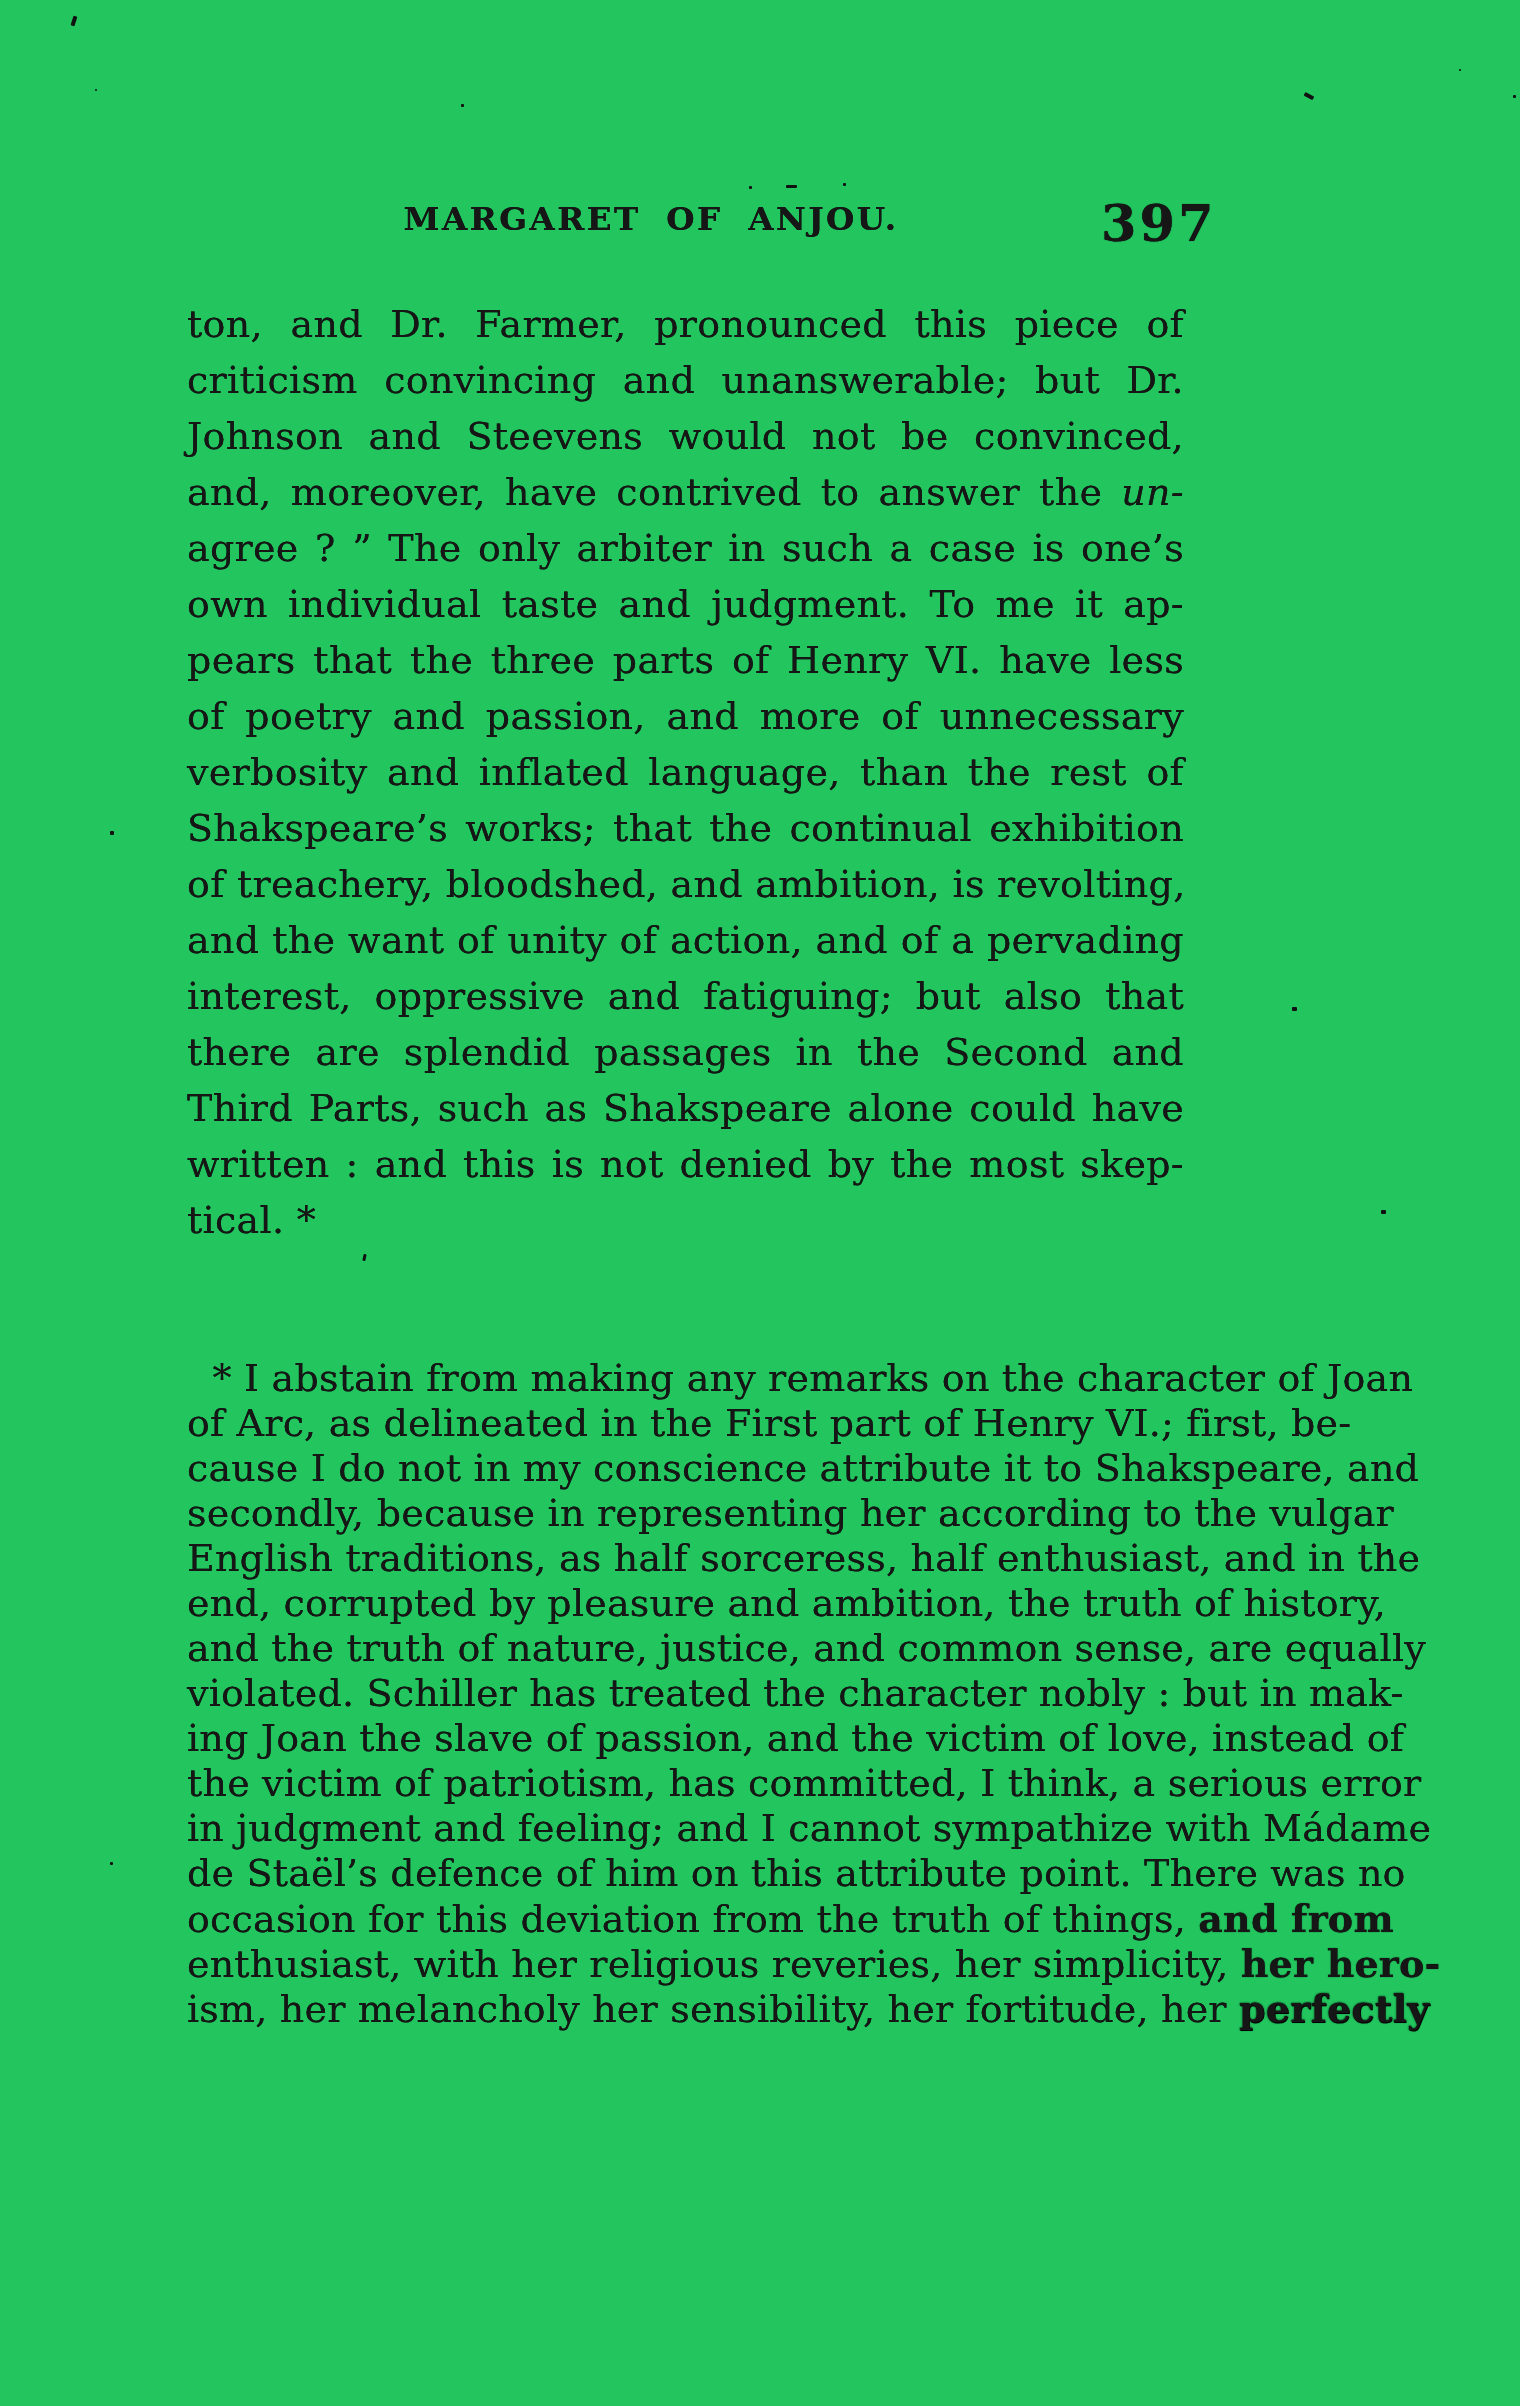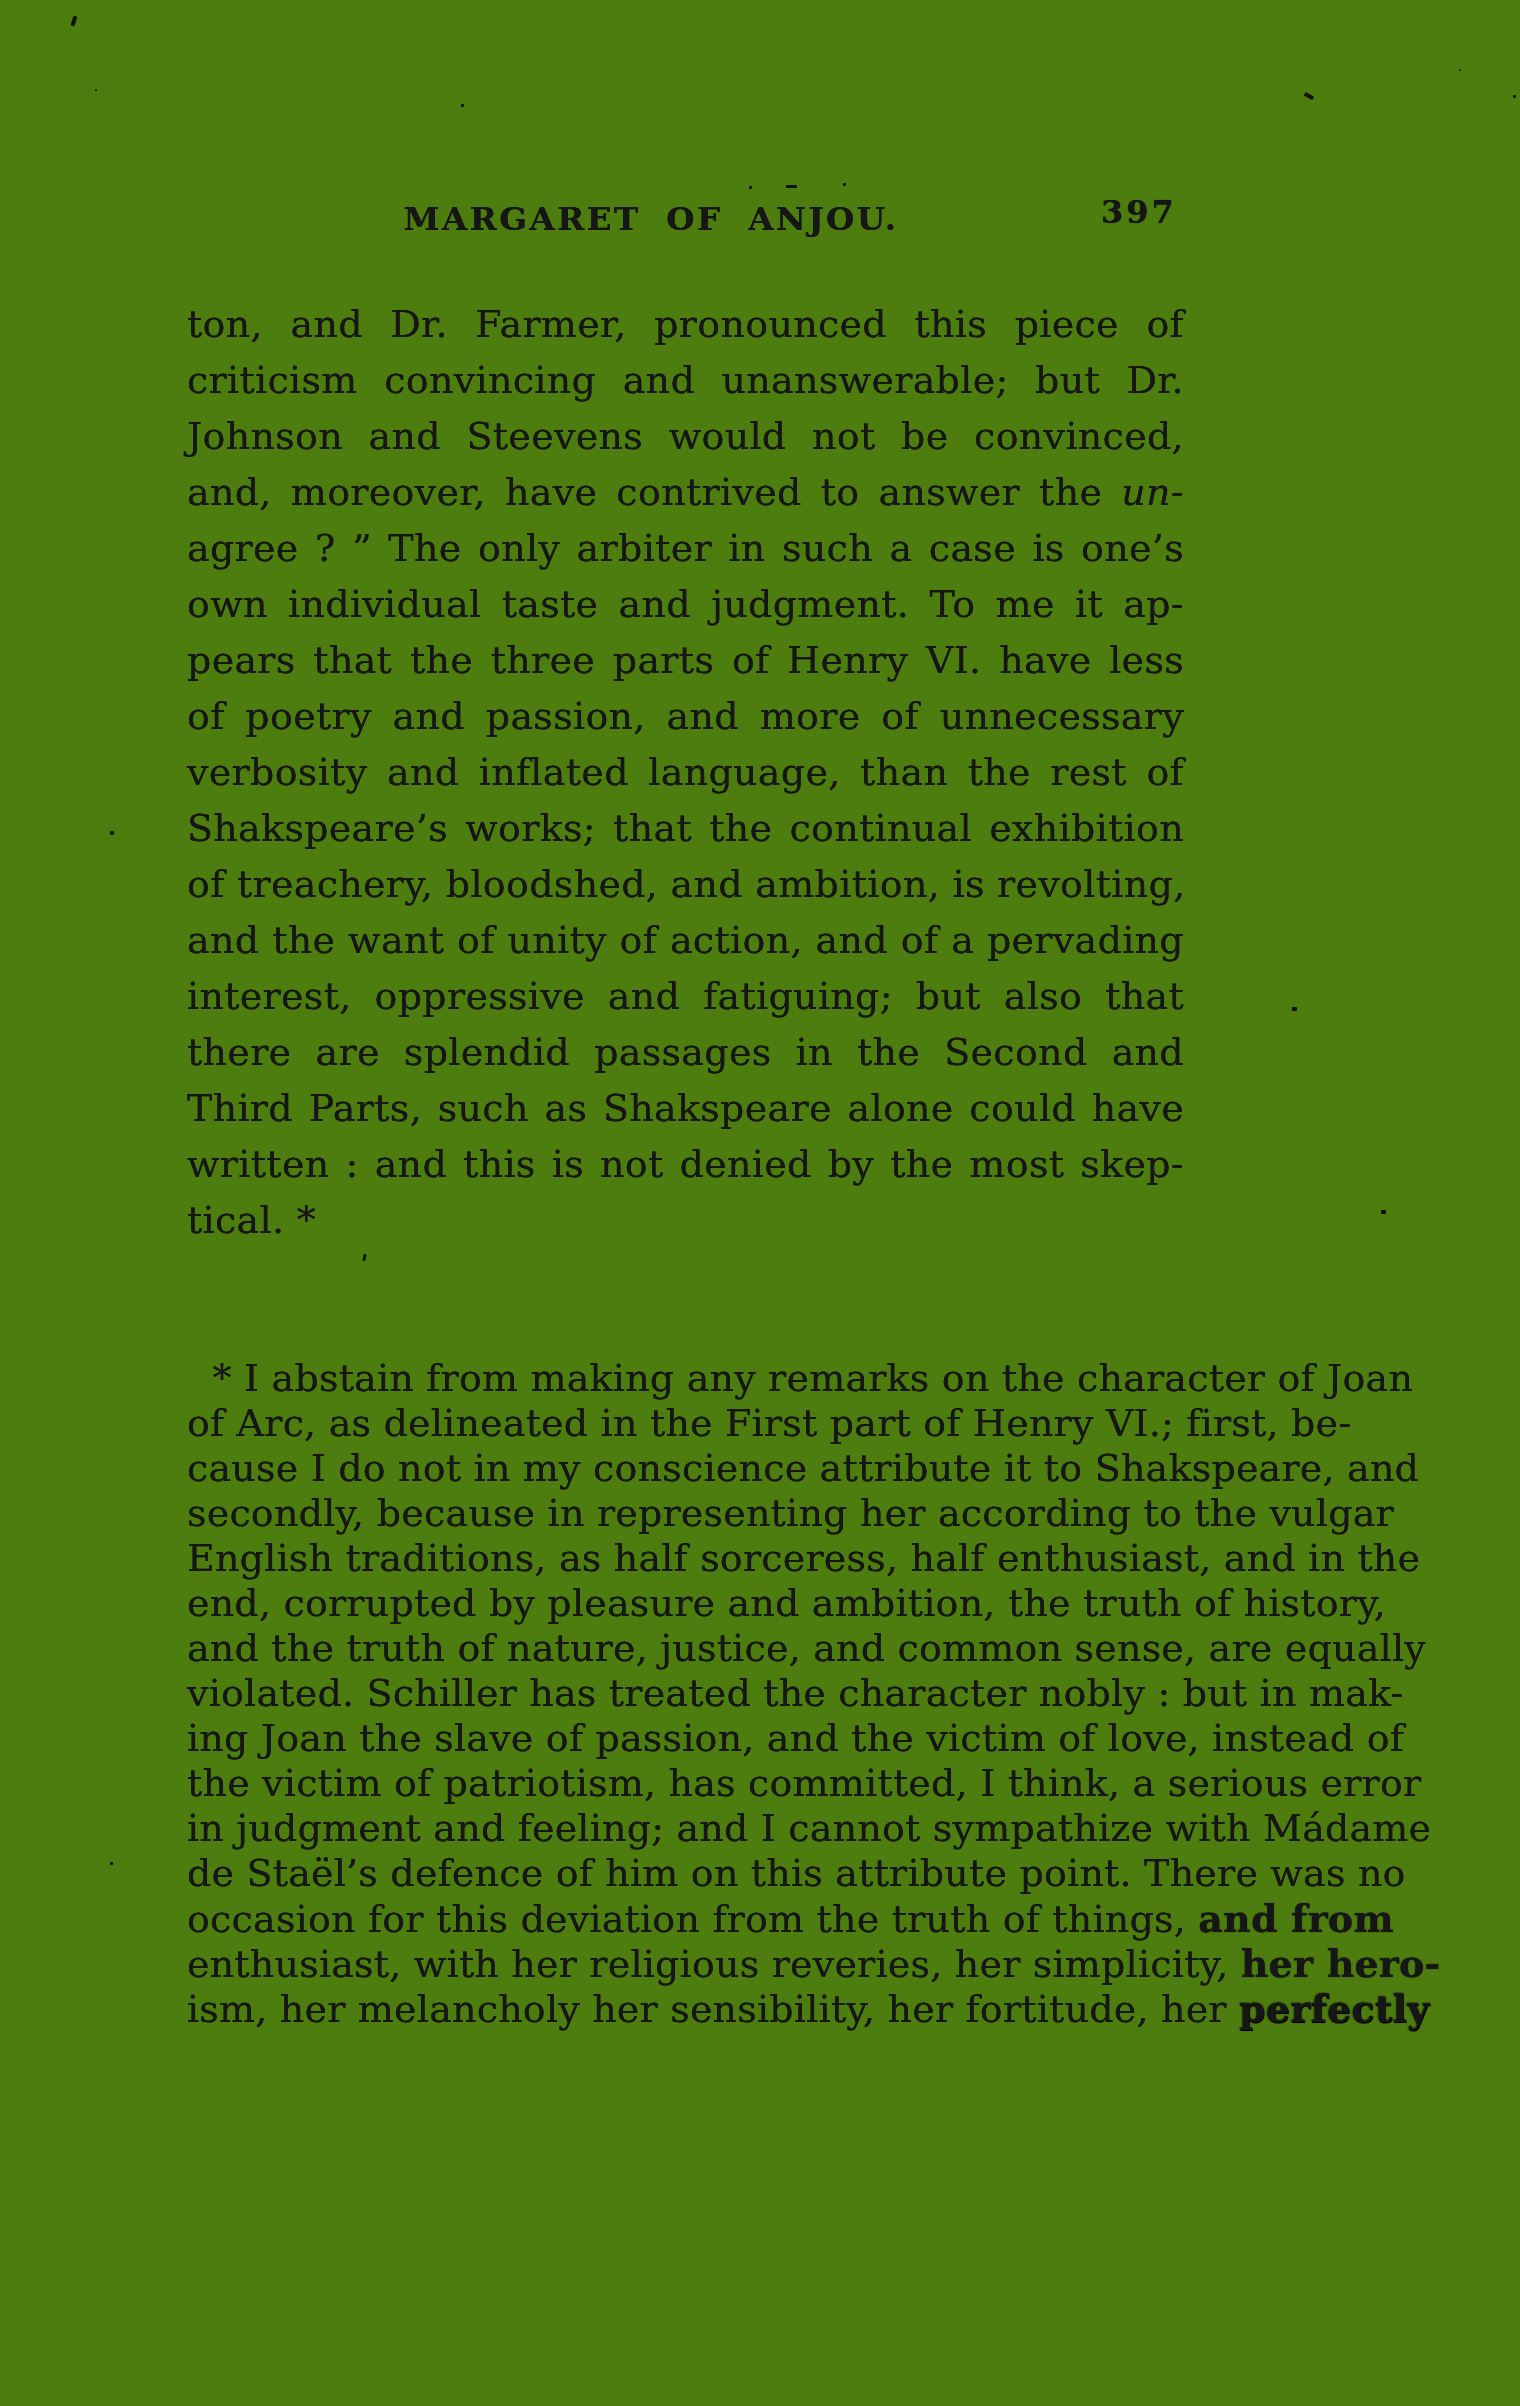--- a/index.html
+++ b/index.html
@@ -1,38 +1,38 @@
 <!DOCTYPE html>
 <html><head>
 <meta charset="utf-8">
 <style>
   html,body{margin:0;padding:0;background:#888;}
   .page{
     position:relative;
     width:1521px;height:2407px;
-    background:#4d7c0f;
+    background:#22c55e;
     overflow:hidden;
     font-family:"DejaVu Serif","Liberation Serif",serif;
     color:#161616;
   }
   
   .running-header{
     position:absolute;top:197px;left:187px;width:997px;height:49px;
   }
   .header-title{
     position:absolute;left:0;right:69px;top:2px;
     text-align:center;
     font-size:32.5px;font-weight:bold;
     letter-spacing:2.5px;word-spacing:11.8px;
     text-shadow:0 0 0.6px rgba(0,0,0,.85);
     white-space:nowrap;
   }
   .page-number{
     position:absolute;left:914px;top:-3.9px;
-    font-size:32px;font-weight:bold;
+    font-size:51px;font-weight:bold;
     letter-spacing:3px;
     text-shadow:0 0 0.8px rgba(0,0,0,.9);
   }
   
   .main-text{
     position:absolute;top:296px;left:187px;width:997px;
     font-size:38px;
     letter-spacing:0.3px;
     text-shadow:0 0 0.6px rgba(0,0,0,.8);
   }

